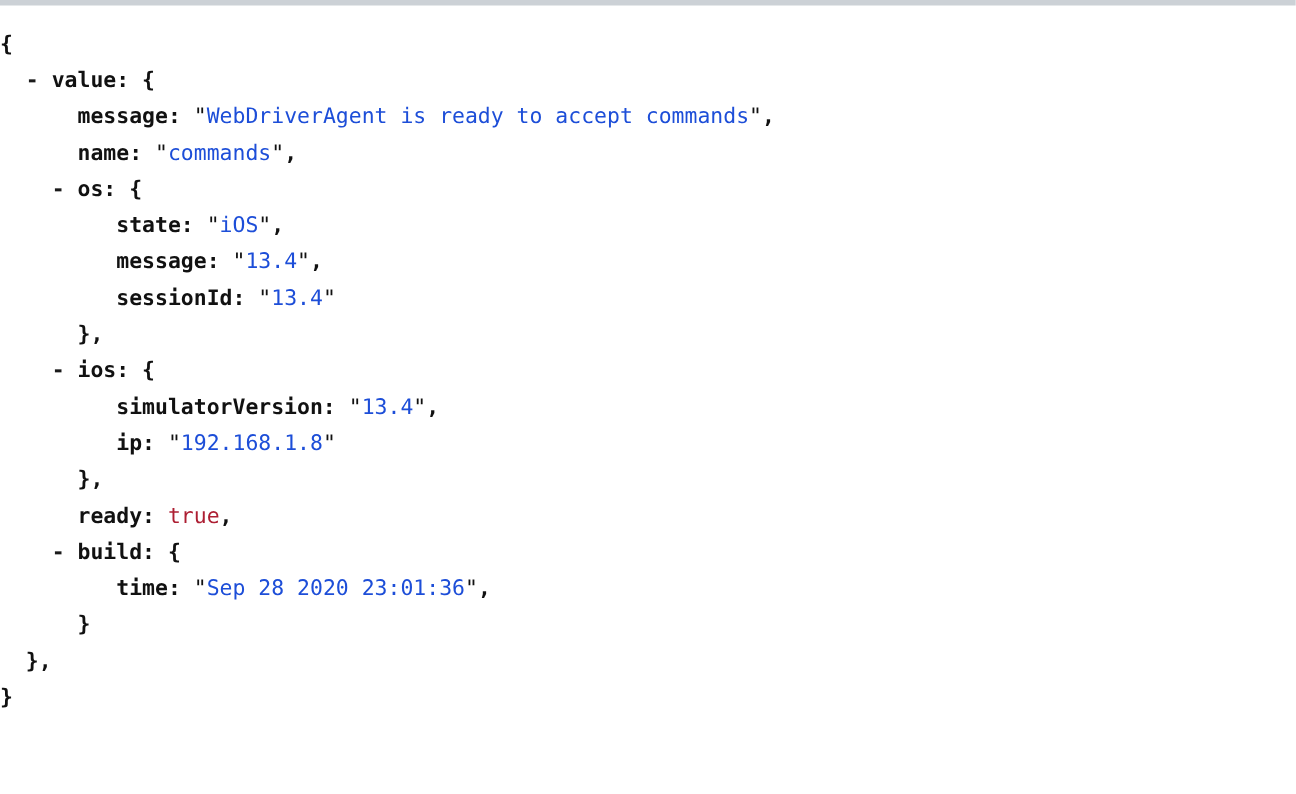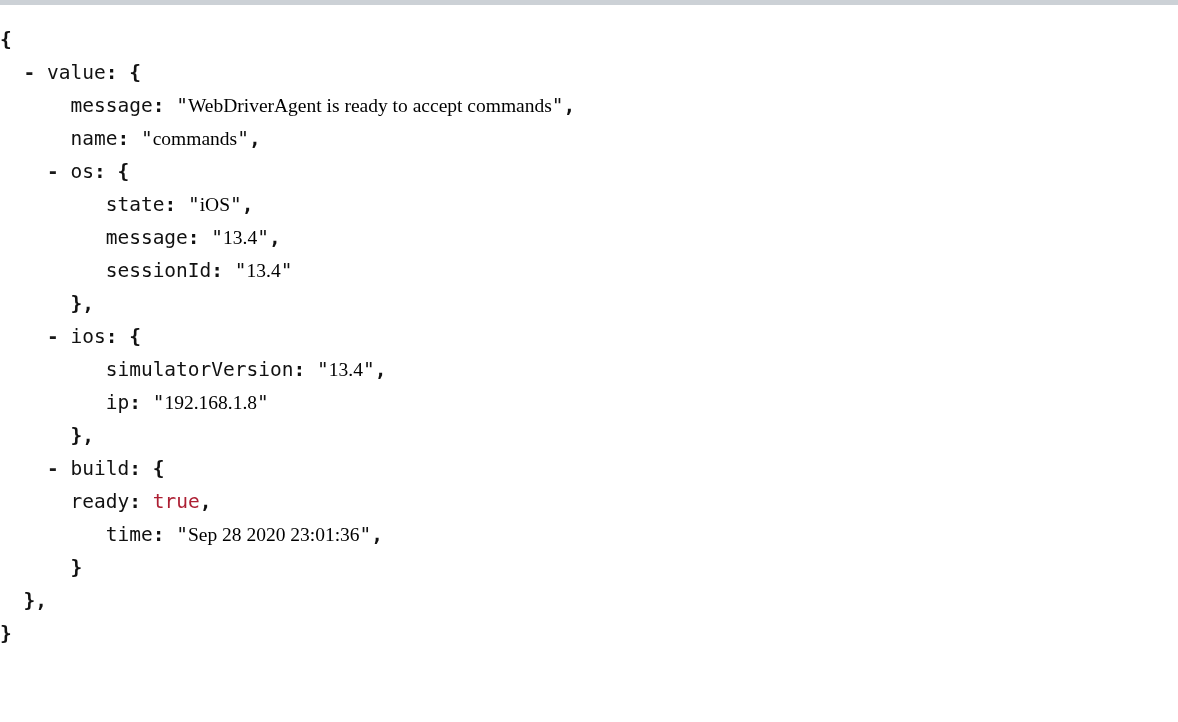--- a/index.html
+++ b/index.html
@@ -37,40 +37,39 @@
     display: inline-block;
     white-space: pre;
   }
   .tree-dash {
     color: #1a1a1a;
     font-weight: bold;
     display: inline-block;
     width: 1.0ch;
   }
   .key {
-    font-weight: normal;
+    font-weight: bold;
     color: #111111;
     margin-top: 25px;
   }
   .punct {
     font-weight: bold;
     color: #111111;
   }
   .brace {
     font-weight: bold;
     color: #111111;
   }
   .quote {
     color: #111111;
     font-weight: normal;
   }
   .str {
-    color: #000000;
+    color: #1d4ed8;
     font-weight: normal;
-    font-family: Liberation Serif, serif;
   }
   .bool {
     color: #ad1f33;
     font-weight: normal;
   }
   .sp { white-space: pre; }
 </style>
 </head>
 <body>
 
@@ -83,19 +82,19 @@
     <div class="json-line" id="line-state"><span class="indent">      </span><span class="key">name</span><span class="punct">:</span><span class="sp"> </span><span class="quote">"</span><span class="str">commands</span><span class="quote">"</span><span class="punct">,</span></div>
     <div class="json-line" id="line-os"><span class="indent">    </span><span class="tree-dash">-</span><span class="sp"> </span><span class="key">os</span><span class="punct">:</span><span class="sp"> </span><span class="brace">{</span></div>
     <div class="json-line" id="line-os-name"><span class="indent">         </span><span class="key">state</span><span class="punct">:</span><span class="sp"> </span><span class="quote">"</span><span class="str">iOS</span><span class="quote">"</span><span class="punct">,</span></div>
     <div class="json-line" id="line-os-version"><span class="indent">         </span><span class="key">message</span><span class="punct">:</span><span class="sp"> </span><span class="quote">"</span><span class="str">13.4</span><span class="quote">"</span><span class="punct">,</span></div>
     <div class="json-line" id="line-os-sdkversion"><span class="indent">         </span><span class="key">sessionId</span><span class="punct">:</span><span class="sp"> </span><span class="quote">"</span><span class="str">13.4</span><span class="quote">"</span></div>
     <div class="json-line" id="line-os-close"><span class="indent">      </span><span class="brace">},</span></div>
     <div class="json-line" id="line-ios"><span class="indent">    </span><span class="tree-dash">-</span><span class="sp"> </span><span class="key">ios</span><span class="punct">:</span><span class="sp"> </span><span class="brace">{</span></div>
     <div class="json-line" id="line-ios-simulatorversion"><span class="indent">         </span><span class="key">simulatorVersion</span><span class="punct">:</span><span class="sp"> </span><span class="quote">"</span><span class="str">13.4</span><span class="quote">"</span><span class="punct">,</span></div>
     <div class="json-line" id="line-ios-ip"><span class="indent">         </span><span class="key">ip</span><span class="punct">:</span><span class="sp"> </span><span class="quote">"</span><span class="str">192.168.1.8</span><span class="quote">"</span></div>
     <div class="json-line" id="line-ios-close"><span class="indent">      </span><span class="brace">},</span></div>
+    <div class="json-line" id="line-ready"><span class="indent">      </span><span class="key">ready</span><span class="punct">:</span><span class="sp"> </span><span class="bool">true</span><span class="punct">,</span></div>
     <div class="json-line" id="line-build"><span class="indent">    </span><span class="tree-dash">-</span><span class="sp"> </span><span class="key">build</span><span class="punct">:</span><span class="sp"> </span><span class="brace">{</span></div>
-    <div class="json-line" id="line-ready"><span class="indent">      </span><span class="key">ready</span><span class="punct">:</span><span class="sp"> </span><span class="bool">true</span><span class="punct">,</span></div>
     <div class="json-line" id="line-build-time"><span class="indent">         </span><span class="key">time</span><span class="punct">:</span><span class="sp"> </span><span class="quote">"</span><span class="str">Sep 28 2020 23:01:36</span><span class="quote">"</span><span class="punct">,</span></div>
     <div class="json-line" id="line-build-close"><span class="indent">      </span><span class="brace">}</span></div>
     <div class="json-line" id="line-value-close"><span class="indent">  </span><span class="brace">},</span></div>
     <div class="json-line" id="line-close-root"><span class="indent"></span><span class="brace">}</span></div>
   </div>
 
 </body></html>

